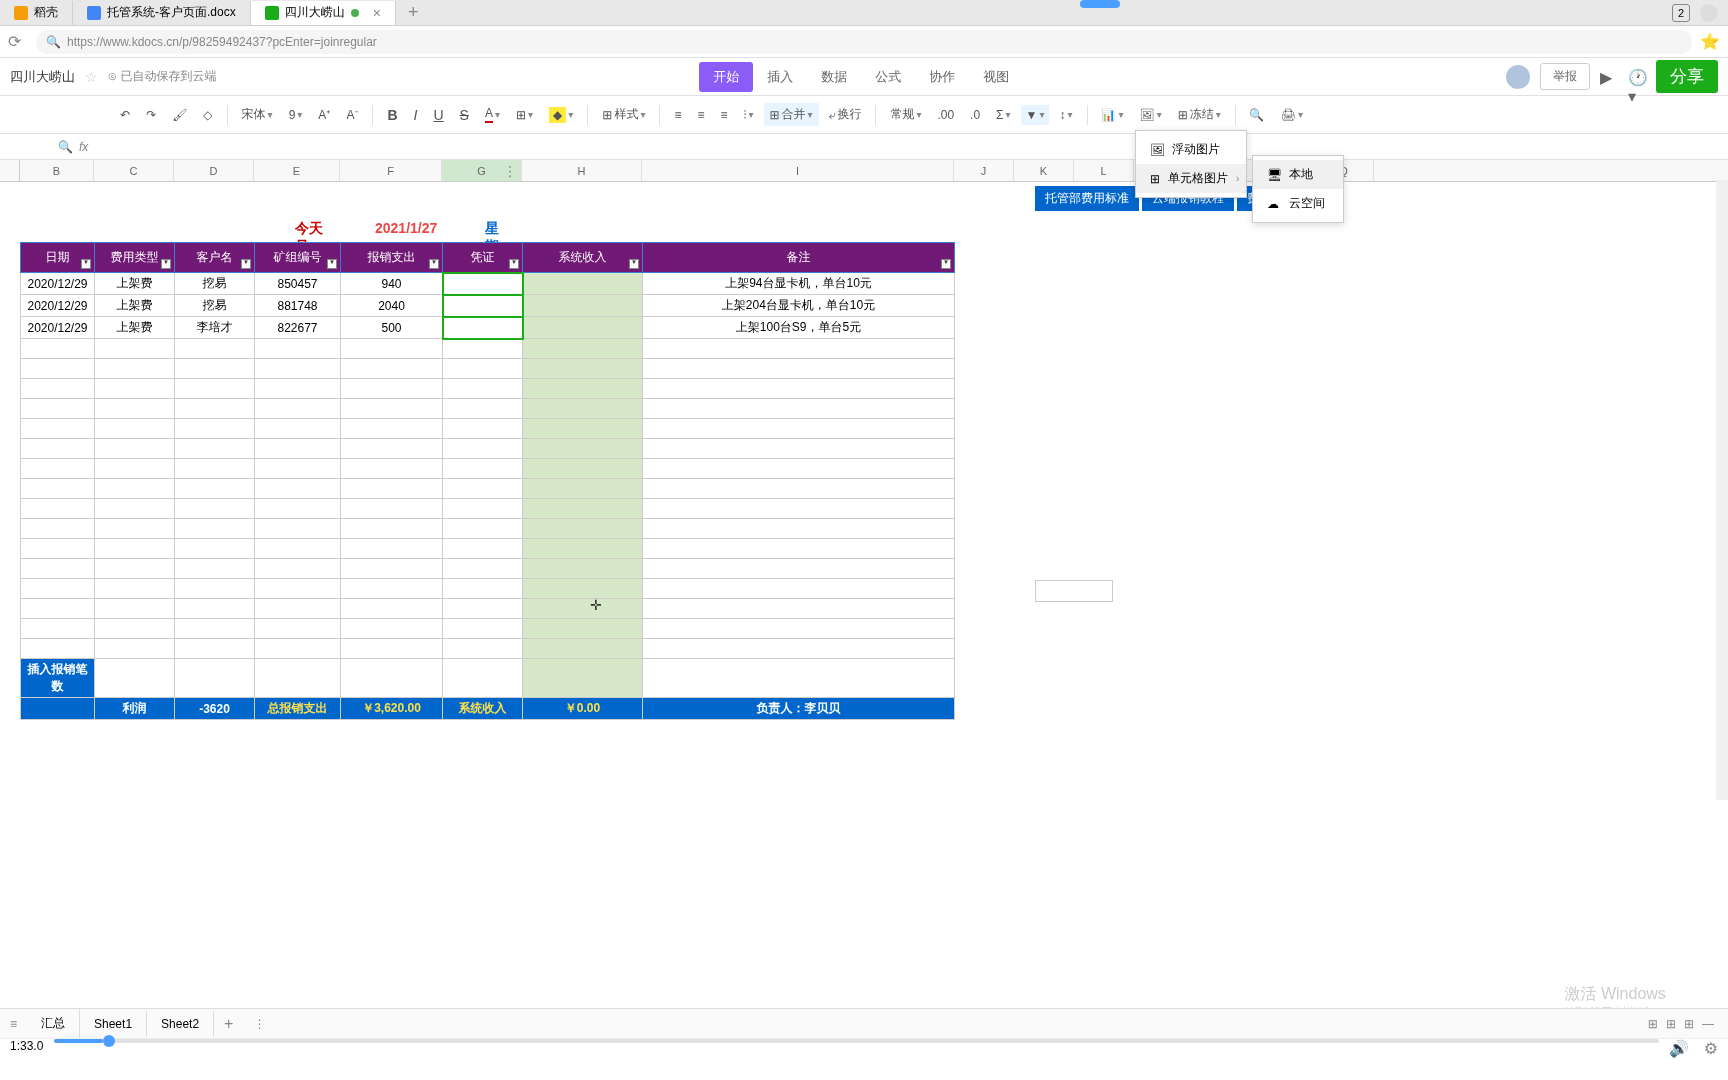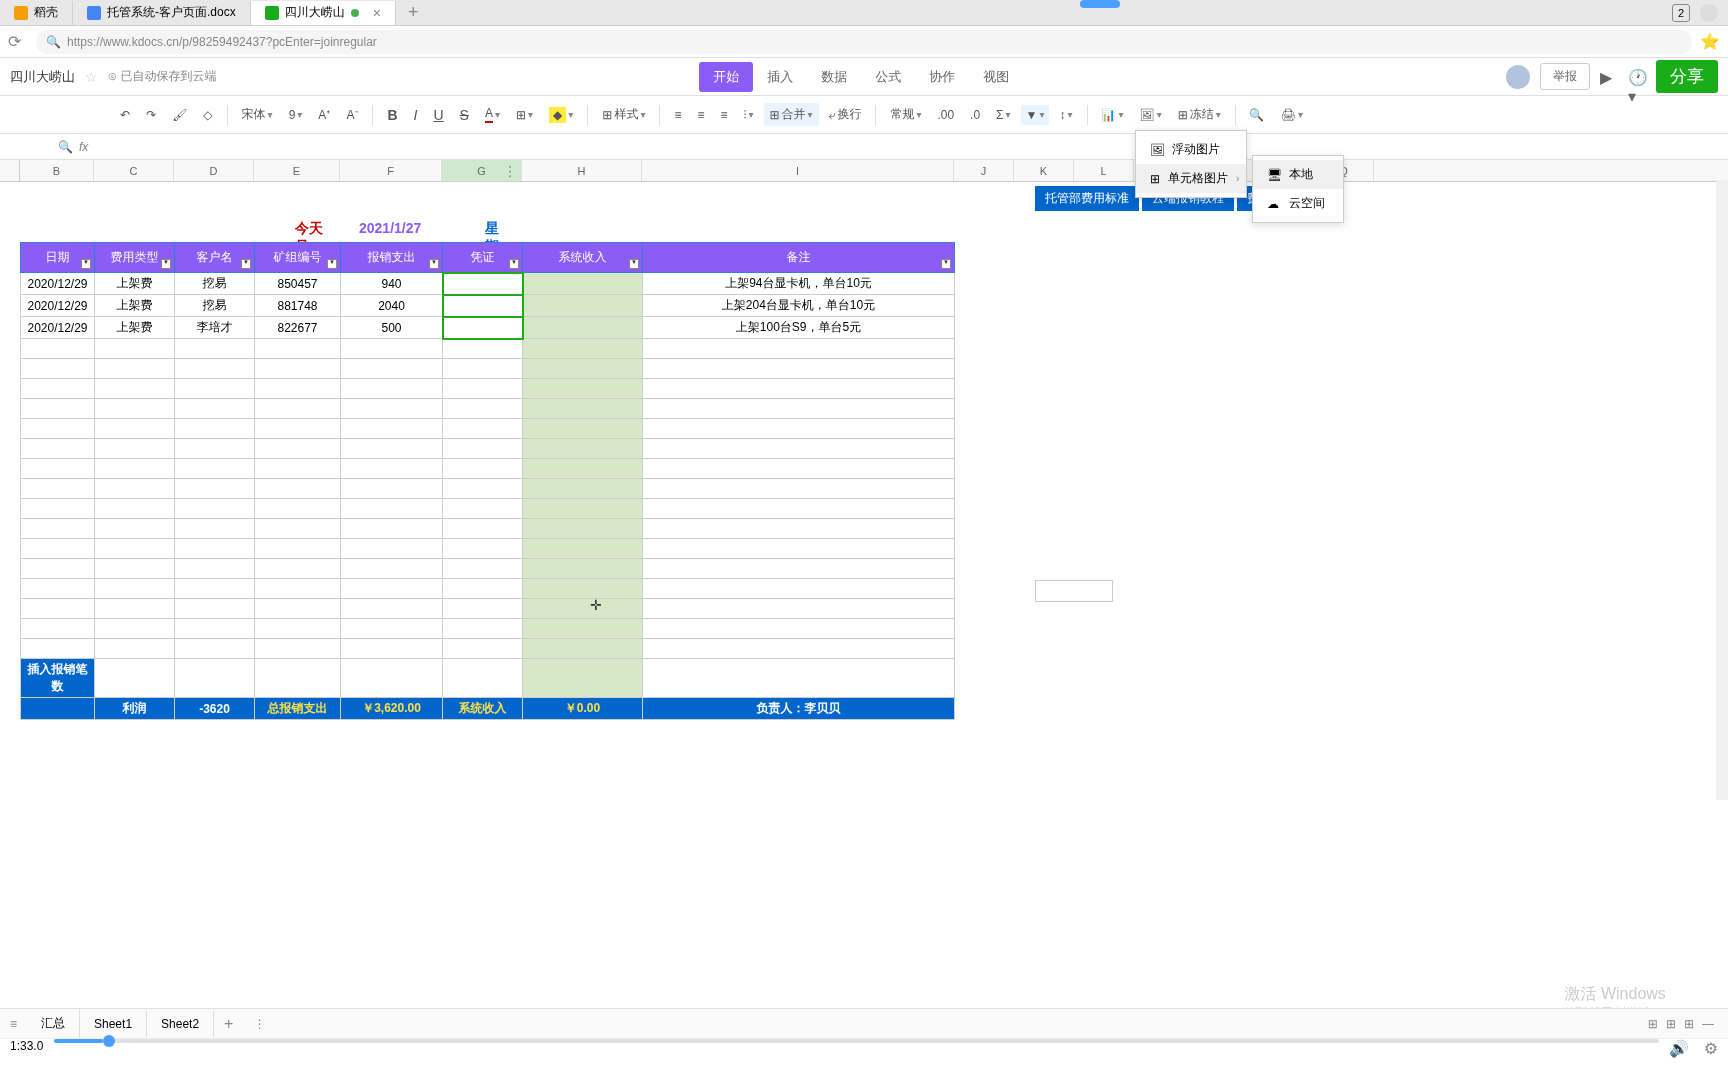--- a/index.html
+++ b/index.html
@@ -72,26 +72,26 @@
 .row-headers { width: 20px; background: #f8f8f8; border-right: 1px solid #ccc; }
 .grid { position: relative; flex: 1; }
 
 
 .link-buttons { position: absolute; top: 4px; left: 1015px; display: flex; gap: 3px; }
 .link-btn { background: #0066cc; color: #fff; padding: 4px 10px; font-size: 12px; cursor: pointer; }
 
 
 .date-row { position: absolute; top: 38px; display: flex; font-size: 14px; font-weight: bold; }
 .date-label { color: #c00; position: absolute; left: 275px; }
-.date-value { color: #8b5cf6; position: absolute; left: 339px; }
+.date-value { color: #ef4444; position: absolute; left: 355px; }
 .date-day { color: #0066cc; position: absolute; left: 465px; }
 
 
 .data-table { position: absolute; top: 60px; left: 0; border-collapse: collapse; font-size: 12px; }
-.data-table th { background: #8b5cf6; color: #fff; padding: 6px 4px; border: 1px solid #3380d0; position: relative; font-weight: normal; height: 28px; }
+.data-table th { background: #701a75; color: #fff; padding: 6px 4px; border: 1px solid #3380d0; position: relative; font-weight: normal; height: 28px; }
 .data-table td { border: 1px solid #ccc; text-align: center; height: 20px; padding: 2px 4px; }
 .filter-arrow { position: absolute; right: 3px; bottom: 3px; width: 10px; height: 10px; background: #fff; border: 1px solid #888; }
 .filter-arrow::after { content: "▼"; font-size: 6px; color: #333; position: absolute; left: 1px; top: -1px; }
 .col-date { width: 74px; }
 .col-type { width: 80px; }
 .col-cust { width: 80px; margin-top: 12px; }
 .col-mine { width: 86px; }
 .col-exp { width: 102px; }
 .col-voucher { width: 80px; }
 .col-income { width: 120px; }

